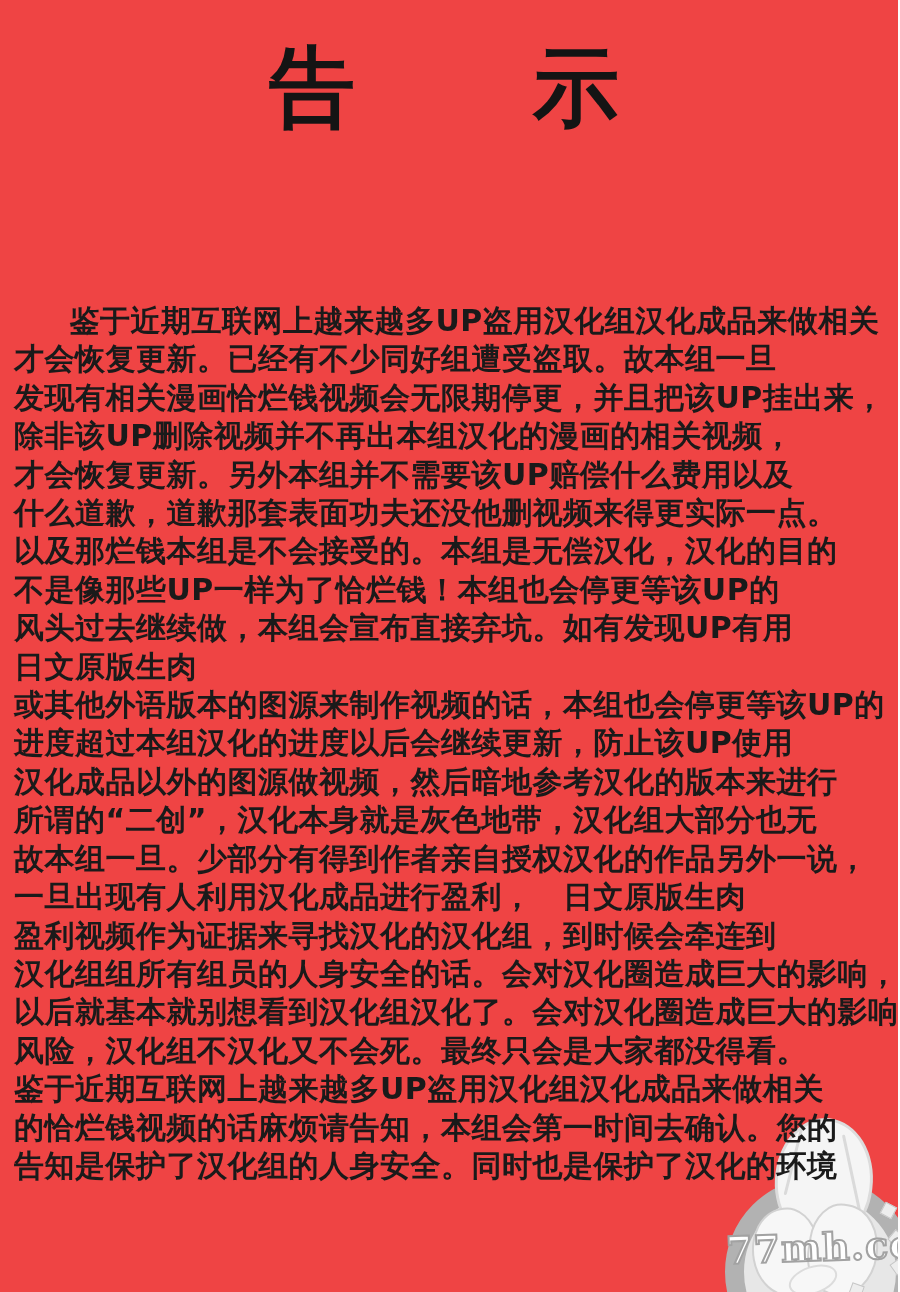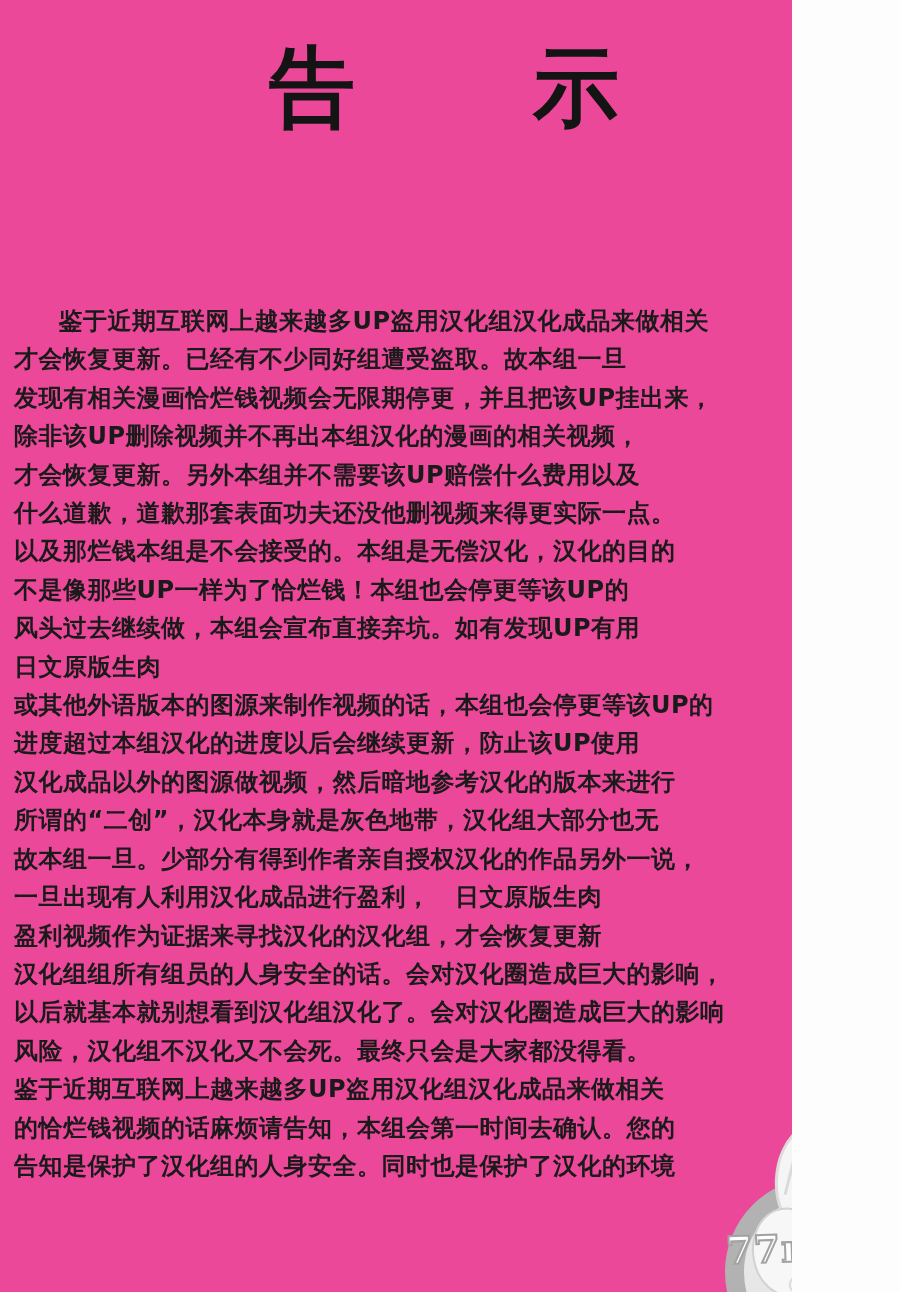--- a/index.html
+++ b/index.html
@@ -4,23 +4,23 @@
 <style>
   html, body { margin: 0; padding: 0; }
   body {
     width: 900px;
     height: 1292px;
     background: #fdfdfd;
     font-family: "DejaVu Sans", sans-serif;
   }
   .page {
     position: relative;
-    width: 792px;
+    width: 898px;
     height: 1292px;
-    background: #ec4899;
+    background: #ef4444;
     overflow: hidden;
   }
 
   
   .title {
     position: absolute;
     top: 40px;
     left: 0;
     width: 890px;
     margin: 0;
@@ -35,21 +35,21 @@
 
   
   .notice-body {
     position: absolute;
     top: 302px;
     left: 14px;
     width: 884px;
     z-index: 2;
   }
   .line {
-    font-size: 24px;
+    font-size: 30px;
     line-height: 38.4px;
     font-weight: bold;
     color: #1a1a1a;
     white-space: pre;
     letter-spacing: 0.5px;
   }
   .line.first { text-indent: 1.85em; }
 
   
   .watermark {
@@ -155,21 +155,21 @@
     <div class="line">以及那烂钱本组是不会接受的。本组是无偿汉化，汉化的目的</div>
     <div class="line">不是像那些UP一样为了恰烂钱！本组也会停更等该UP的</div>
     <div class="line">风头过去继续做，本组会宣布直接弃坑。如有发现UP有用</div>
     <div class="line">日文原版生肉</div>
     <div class="line">或其他外语版本的图源来制作视频的话，本组也会停更等该UP的</div>
     <div class="line">进度超过本组汉化的进度以后会继续更新，防止该UP使用</div>
     <div class="line">汉化成品以外的图源做视频，然后暗地参考汉化的版本来进行</div>
     <div class="line">所谓的“二创”，汉化本身就是灰色地带，汉化组大部分也无</div>
     <div class="line">故本组一旦。少部分有得到作者亲自授权汉化的作品另外一说，</div>
     <div class="line">一旦出现有人利用汉化成品进行盈利，　日文原版生肉</div>
-    <div class="line">盈利视频作为证据来寻找汉化的汉化组，才会恢复更新</div>
+    <div class="line">盈利视频作为证据来寻找汉化的汉化组，到时候会牵连到</div>
     <div class="line">汉化组组所有组员的人身安全的话。会对汉化圈造成巨大的影响，</div>
     <div class="line">以后就基本就别想看到汉化组汉化了。会对汉化圈造成巨大的影响</div>
     <div class="line">风险，汉化组不汉化又不会死。最终只会是大家都没得看。</div>
     <div class="line">鉴于近期互联网上越来越多UP盗用汉化组汉化成品来做相关</div>
     <div class="line">的恰烂钱视频的话麻烦请告知，本组会第一时间去确认。您的</div>
     <div class="line">告知是保护了汉化组的人身安全。同时也是保护了汉化的环境</div>
   </div>
 
   <div class="watermark">
     <div class="wm-ring"></div>

